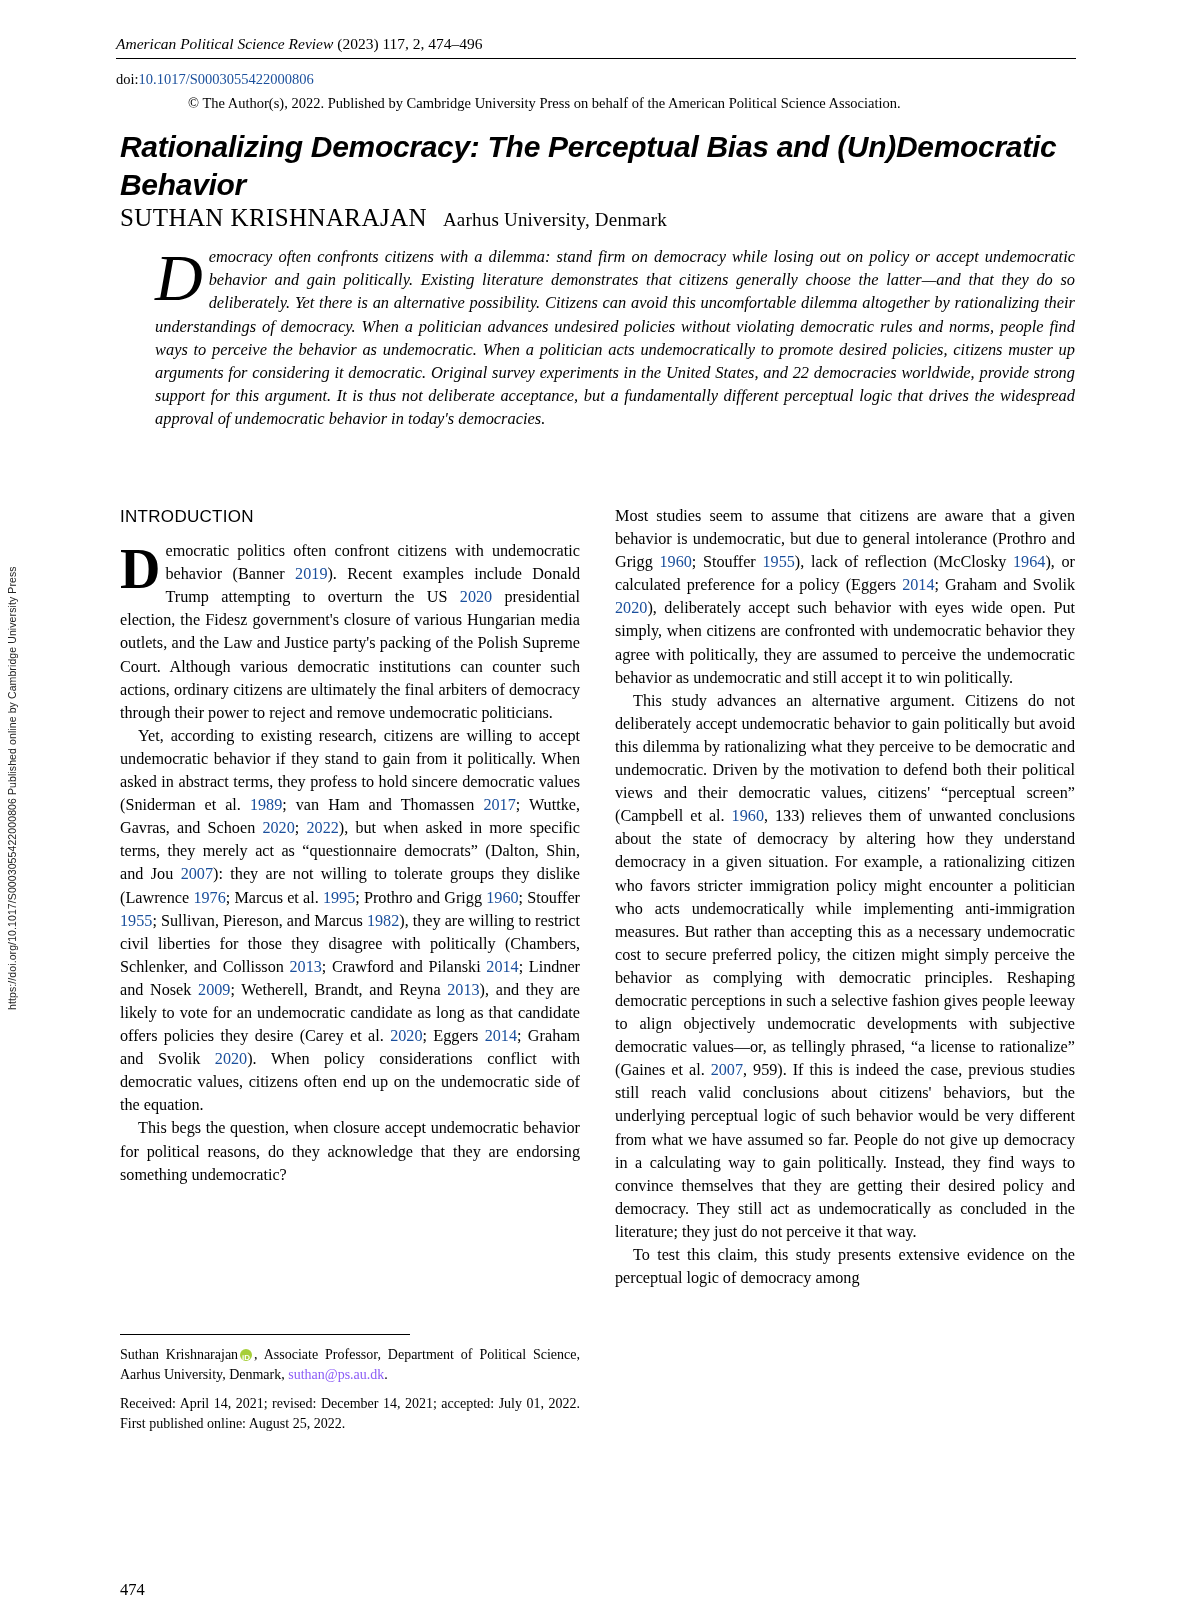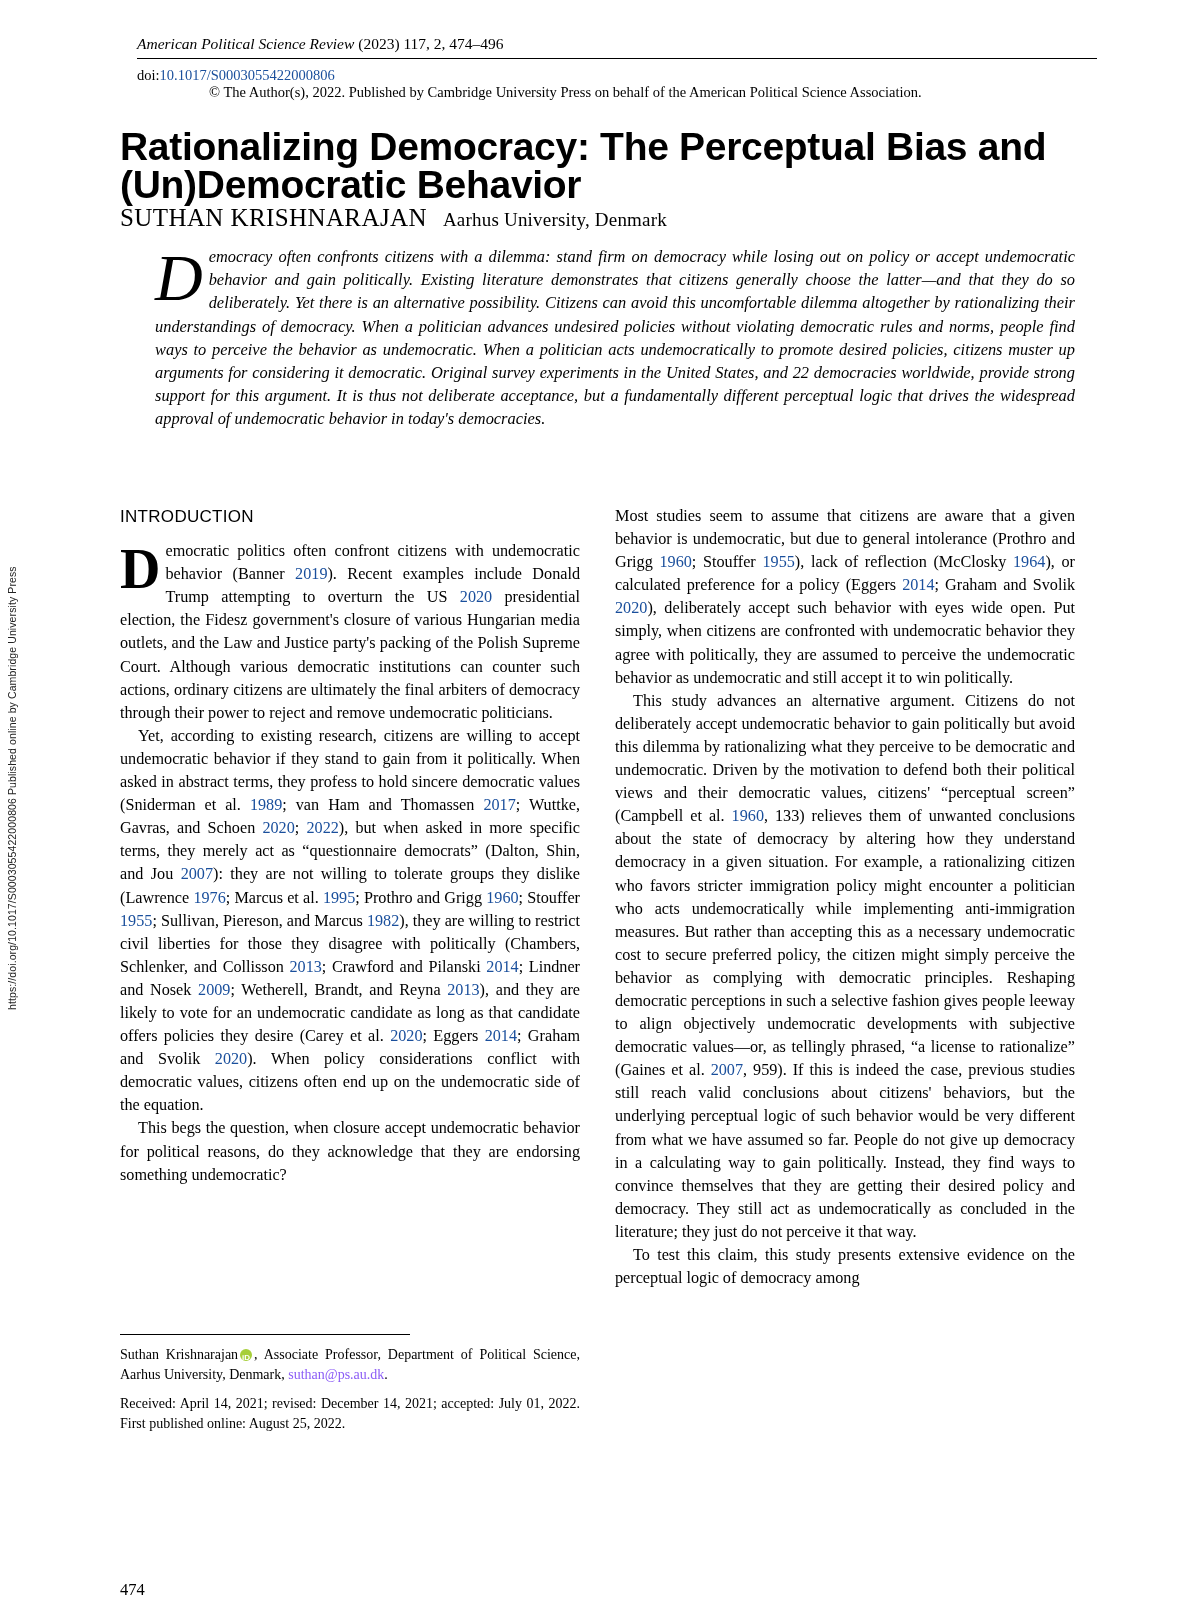--- a/index.html
+++ b/index.html
@@ -31,57 +31,58 @@
     font-family: "Liberation Sans", sans-serif;
     font-size: 10.5px;
     letter-spacing: 0.1px;
     color: #222;
     white-space: nowrap;
   }
 
   
   .header {
     position: absolute;
-    left: 137px;
+    left: 116px;
     top: 34px;
     width: 960px;
   }
   .journal-line {
     font-size: 15.5px;
     line-height: 20px;
   }
   .journal-line .ital { font-style: italic; }
   .rule {
     border-top: 1.2px solid #000;
     margin-top: 4px;
     width: 960px;
   }
   .doi-line {
     margin-top: 8px;
     font-size: 14.5px;
-    line-height: 17px;
+    line-height: 24px;
     position: relative;
   }
   .doi-link { color: #1a4f9c; }
   .copyright {
     display: inline-block;
     margin-left: 72px;
   }
 
   
   .title {
     position: absolute;
     left: 120px;
     top: 128px;
     width: 955px;
     font-family: "Liberation Sans", sans-serif;
     font-weight: bold;
-    font-size: 39px;
+    font-size: 30px;
     line-height: 38px;
     letter-spacing: -0.3px;
+    font-style: italic;
   }
   .authors {
     position: absolute;
     left: 120px;
     top: 204px;
     width: 955px;
     font-size: 25px;
     letter-spacing: 0.4px;
   }
   .author-name { font-variant: small-caps; }

